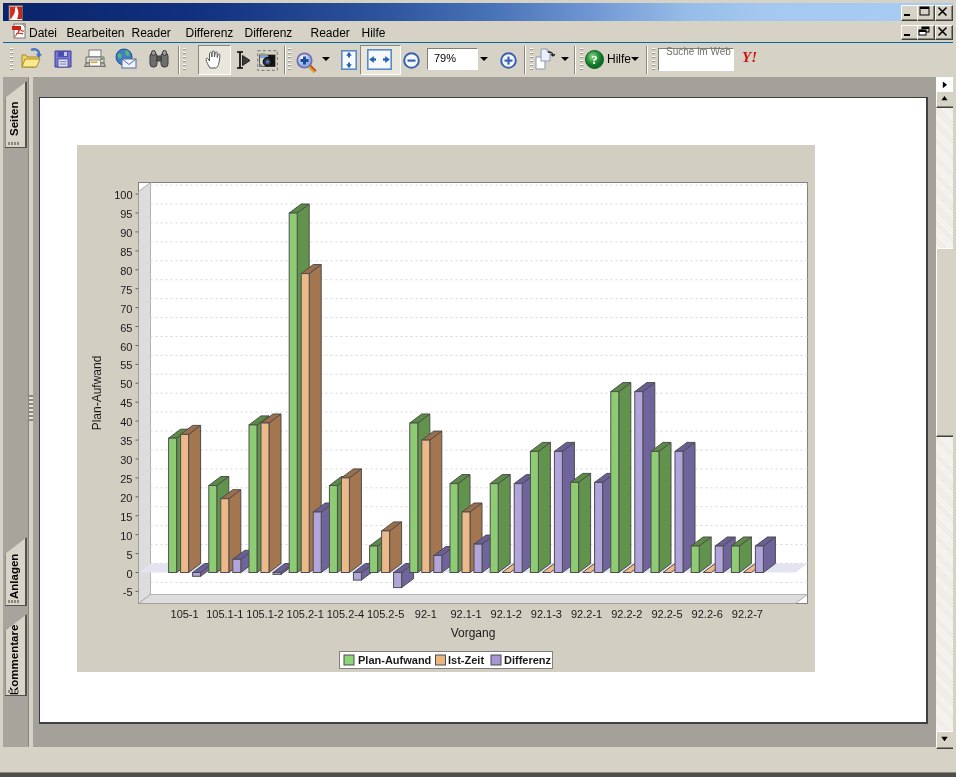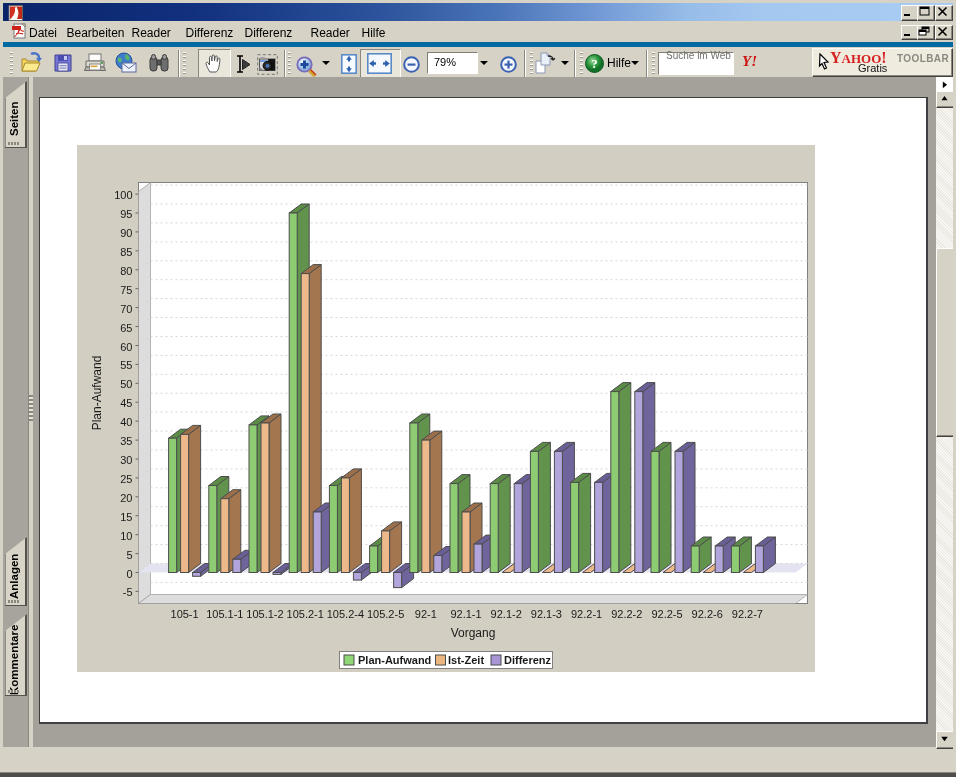--- a/index.html
+++ b/index.html
@@ -75,21 +75,21 @@
         <rect x="1" y="4" width="7" height="2" fill="#000"></rect>
       </svg>
     </div>
     <div class="abs btn3d" style="left:932px;top:4px;width:16px;height:13px">
       <svg width="14" height="11" viewBox="0 0 14 11">
         <path d="M2.5 1.5 L10.5 9.5 M10.5 1.5 L2.5 9.5" stroke="#000" stroke-width="1.6"></path>
       </svg>
     </div>
 </div>
 
-<div class="abs" id="toolbar" style="left:3px;top:42px;width:950px;height:34px;background:#d6d2c6;border-top:5px solid #0369a1;border-bottom:1px solid #55534d;">
+<div class="abs" id="toolbar" style="left:3px;top:42px;width:950px;height:34px;background:#d6d2c6;border-top:1px solid #0369a1;border-bottom:1px solid #55534d;">
   <div class="abs grip" style="left:7px;top:5px;height:24px"></div>
     <svg class="abs" style="left:16px;top:4px" width="24" height="24" viewBox="0 0 24 24">
       <path d="M3 8 L3 20 L17 20 L20 10 L8 10 L7 8 Z" fill="#f3d463" stroke="#a98a28"></path>
 <path d="M3 20 L6 12 L21 12 L17.5 20 Z" fill="#fae98e" stroke="#a98a28"></path>
 <path d="M12 3 C16 1 20 3 20 7 L20 8" fill="none" stroke="#4a74c8" stroke-width="2.4"></path>
 <path d="M17 7 L23 7 L20 11 Z" fill="#4a74c8"></path>
     </svg>
     <svg class="abs" style="left:48px;top:4px" width="24" height="24" viewBox="0 0 24 24">
       <path d="M4 4 L20 4 L20 20 L4 20 Z" fill="#7678d8" stroke="#3c3e90"></path>
 <rect x="7" y="4" width="10" height="6" fill="#4b4dae"></rect>
@@ -204,28 +204,20 @@
 <circle cx="9.5" cy="9.5" r="9" fill="url(#hg)" stroke="#0e5c20"></circle>
 <text x="9.5" y="14" font-family="Liberation Serif,serif" text-anchor="middle" font-size="13" font-weight="bold" fill="#fff">?</text>
     </svg>
     <div class="abs" style="left:604px;top:9px;font-size:12px;color:#000">Hilfe</div>
     <div class="abs caret" style="left:628px;top:14px"></div>
     <div class="abs sep" style="left:643px;top:3px;height:28px"></div>
     <div class="abs grip" style="left:649px;top:5px;height:24px"></div>
     <div class="abs sunken" style="left:655px;top:5px;width:74px;height:21px"></div>
     <div class="abs" style="left:663px;top:3px;font-size:10px;color:#70706c">Suche im Web</div>
     <div class="abs" style="left:739px;top:6px;font-size:15px;font-weight:bold;color:#cc1111;font-family:'Liberation Serif',serif;font-style:italic">Y!</div>
-    <div class="abs btn3d" style="left:809px;top:1px;width:139px;height:27px;background:#efecdf">
-<svg class="abs" style="left:4px;top:4px" width="14" height="18" viewBox="0 0 14 18">
-        <path d="M3 1 L11 9 L7 9.5 L9.5 15 L7.5 16 L5 10.5 L2.5 13 Z" fill="#fff" stroke="#000" stroke-width="1.2"></path>
-      </svg>
-<div class="abs" style="left:17px;top:0px;font-family:'Liberation Serif',serif;font-weight:bold;font-size:16px;color:#d62020;letter-spacing:0px">Y<span style="font-size:13px">AHOO</span>!</div>
-<div class="abs" style="left:84px;top:4px;font-size:10px;font-weight:bold;color:#8a8880;letter-spacing:0.4px">TOOLBAR</div>
-<div class="abs" style="left:45px;top:13px;font-size:11px;color:#111">Gratis</div>
-</div>
 </div>
 
 <div class="abs" id="content" style="left:3px;top:77px;width:950px;height:670px;background:#d6d2c6;">
 
   <div class="abs" id="tabstrip" style="left:0;top:0;width:25px;height:670px;background:#a6a49c;">
     <div class="abs" style="left:2px;top:4px;width:20px;height:66px;
       background:#d8d4c8;border-right:2px solid #55534d;border-bottom:1px solid #55534d;
       clip-path:polygon(0 17px,100% 0,100% 100%,0 100%);">
       <div class="abs" style="left:0;top:0;width:100%;height:100%;border-left:1px solid #8f8d85;"></div>
       <div class="abs" style="left:0;top:14px;width:18px;height:48px;display:flex;align-items:center;justify-content:center;

